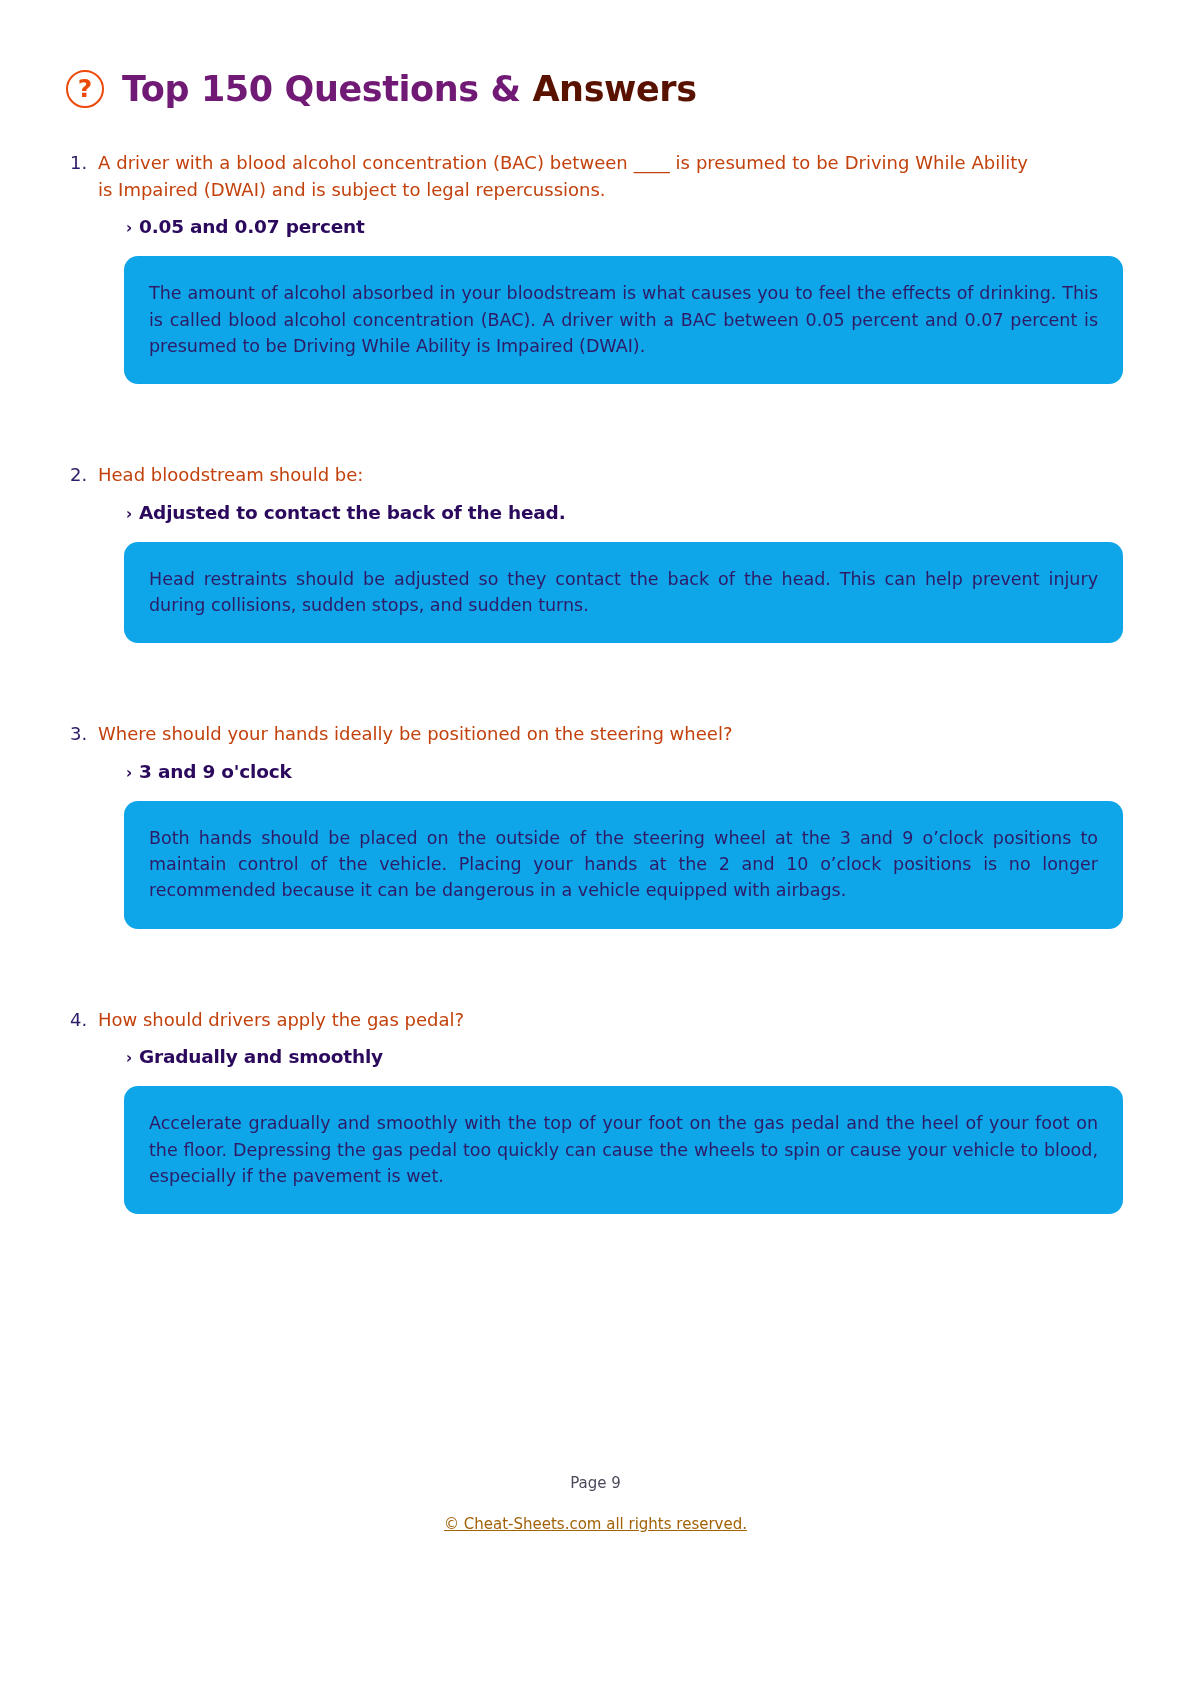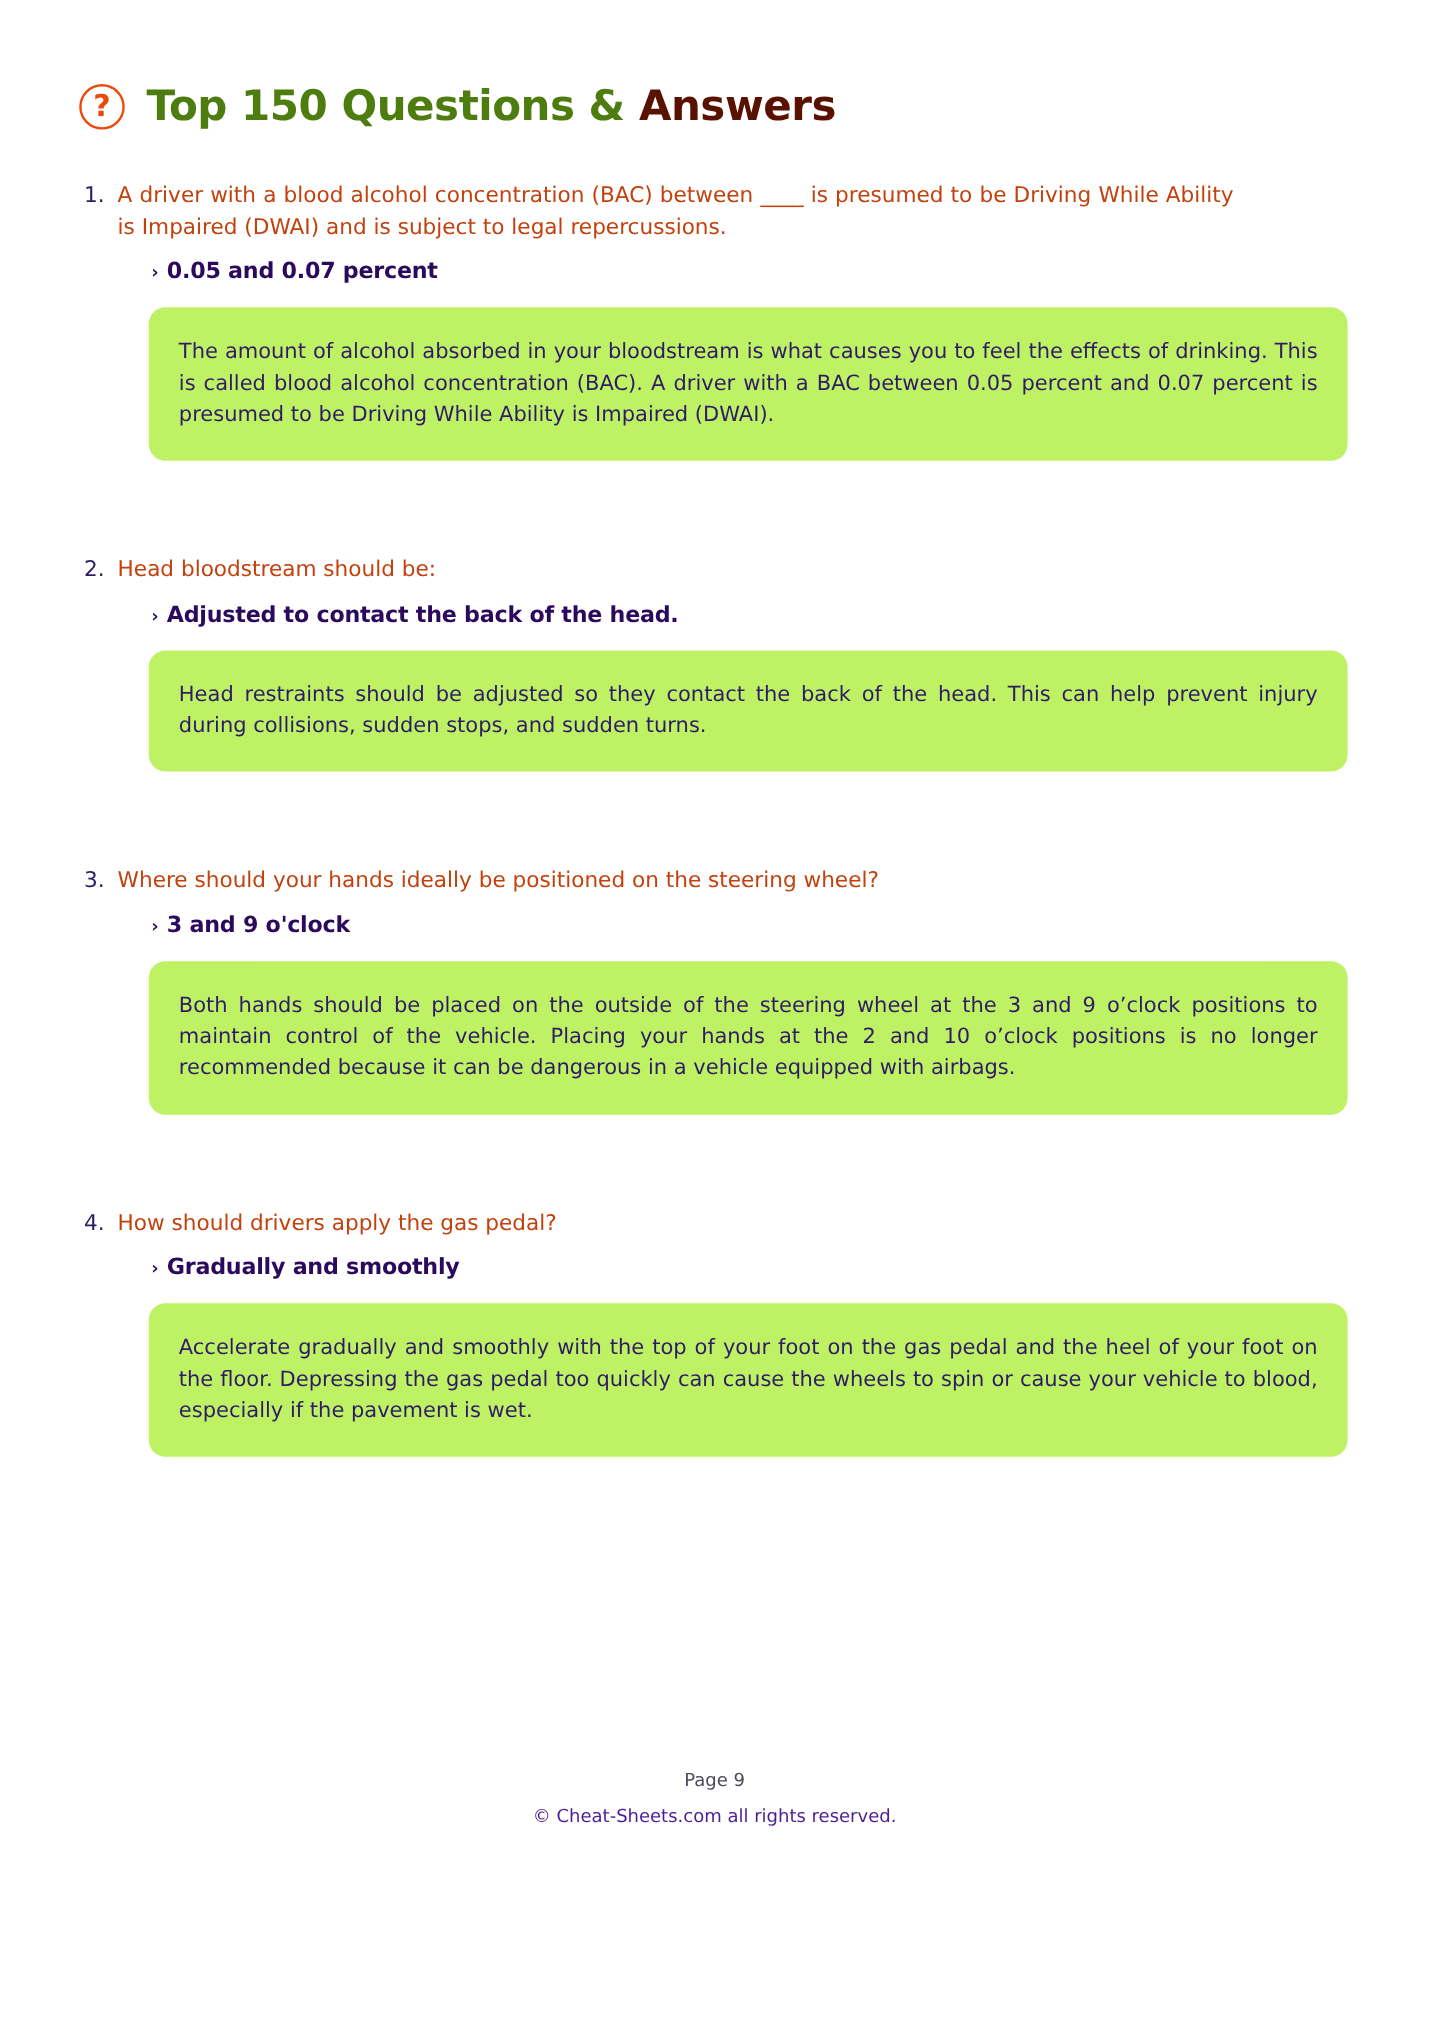--- a/index.html
+++ b/index.html
@@ -50,21 +50,21 @@
   .q-icon span { position: relative; top: -1px; }
 
   .title {
     font-family: "DejaVu Sans", sans-serif;
     font-size: 35px;
     font-weight: 700;
     letter-spacing: -0.4px;
     line-height: 1;
     white-space: nowrap;
   }
-  .title .part-a { color: #4d7c0f; }
+  .title .part-a { color: #701a75; }
   .title .part-b { color: #5A1200; }
 
   
   .content {
     position: absolute;
     left: 0;
     top: 150px;
     width: 1191px;
   }
   .qa-block {
@@ -114,21 +114,21 @@
   .answer .chev {
     font-size: 15px;
     font-weight: 700;
     color: #2B0A5E;
     line-height: 1;
   }
   .explain {
     margin-top: 17px;
     margin-left: 124px;
     margin-right: 68px;
-    background: #bef264;
+    background: #0ea5e9;
     border-radius: 14px;
     padding: 24px 25px 25px 25px;
     box-sizing: border-box;
   }
   .explain p {
     margin: 0;
     color: #2E1B66;
     font-size: 17.5px;
     font-weight: 400;
     line-height: 1.5;
@@ -152,25 +152,26 @@
     text-align: center;
     font-family: "DejaVu Sans", sans-serif;
   }
   .footer .page-num {
     color: #4A4A5A;
     font-size: 15px;
     line-height: 1.5;
     font-weight: 400;
   }
   .footer .copyright {
-    margin-top: 7px;
-    color: #4c1d95;
+    margin-top: 18px;
+    color: #a16207;
     font-size: 15px;
     line-height: 1.5;
     font-weight: 400;
+    text-decoration: underline;
   }
 </style>
 </head>
 <body>
 
 <div class="page">
 
   <div class="header">
     <div class="q-icon">
         <span>?</span>

